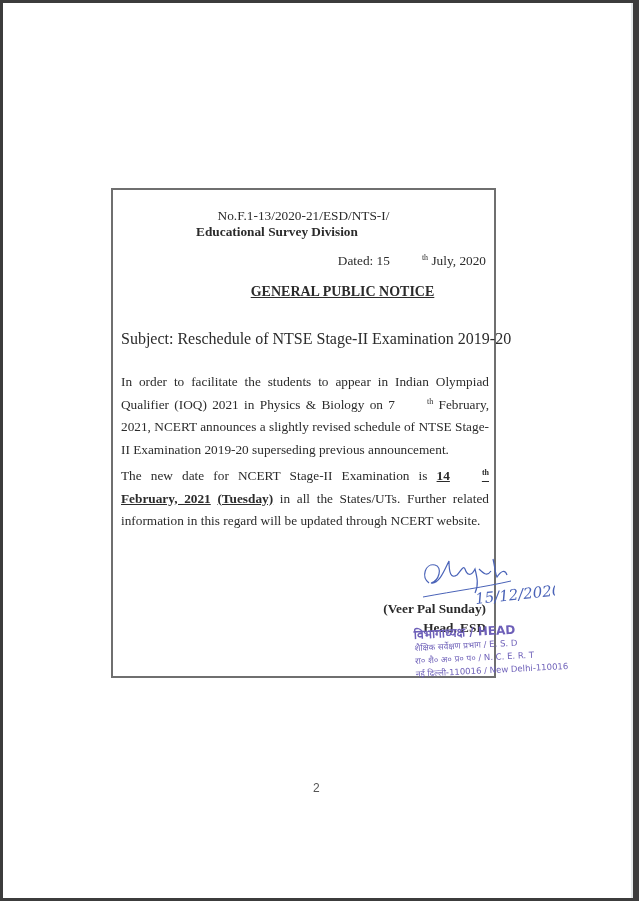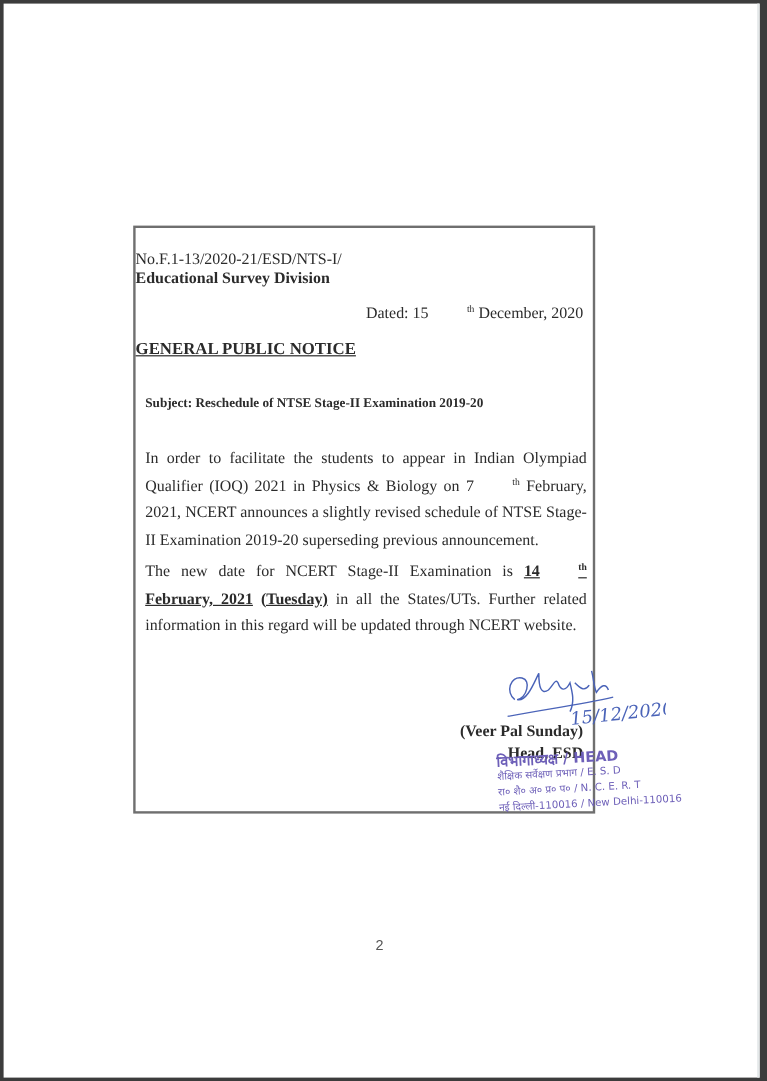--- a/index.html
+++ b/index.html
@@ -13,26 +13,26 @@
   }
   .page::after {
     content: ""; position: absolute; right: 0; top: 0; width: 2px; height: 100%;
     background: #e4e8e9;
   }
   .notice-box {
     position: absolute; left: 108px; top: 185px; width: 385px; height: 490px;
     border: 2px solid #6f6f6f; box-sizing: border-box;
   }
   .t { position: absolute; white-space: nowrap; font-size: 13.3px; }
-  .center { }
+  .center { text-align: center; }
   .ref-no { left: 0; width: 381px; top: 18px; }
   .division { left: 0; width: 328px; top: 34px; font-weight: bold; }
   .dated { right: 8px; top: 63px; }
   .heading { left: 0; width: 459px; top: 94px; font-weight: bold; font-size: 14px; text-decoration: underline; }
-  .subject { left: 8px; top: 140px; font-weight: bold; font-size: 11px; }
+  .subject { left: 8px; top: 140px; font-weight: normal; font-size: 16px; }
   .para { position: absolute; left: 8px; width: 368px; font-size: 13.3px; line-height: 22.5px; text-align: justify; }
   .para1 { top: 181px; }
   .para2 { top: 275px; }
   sup { font-size: 8px; line-height: 0; vertical-align: 5px; margin-left: 32px; }
   .bu { font-weight: bold; text-decoration: underline; }
   .sig-name { right: 8px; top: 411px; font-weight: bold; }
   .sig-title { right: 8px; top: 430px; font-weight: bold; }
   .signature {
     position: absolute; left: 412px; top: 552px; width: 140px; height: 50px;
   }
@@ -48,21 +48,21 @@
     font-family: "Liberation Sans", sans-serif;
   }
 </style>
 </head>
 <body>
 
 <div class="page">
   <div class="notice-box">
     <div class="t center ref-no">No.F.1-13/2020-21/ESD/NTS-I/</div>
     <div class="t center division">Educational Survey Division</div>
-    <div class="t dated"><span>Dated: 15</span><sup>th</sup><span> December, 2020</span></div>
+    <div class="t dated"><span>Dated: 15</span><sup>th</sup><span> July, 2020</span></div>
     <div class="t center heading">GENERAL PUBLIC NOTICE</div>
     <div class="t subject">Subject: Reschedule of NTSE Stage-II Examination 2019-20</div>
 
     <div class="para para1"><span>In order to facilitate the students to appear in Indian Olympiad Qualifier (IOQ) 2021 in Physics &amp; Biology on 7</span><sup>th</sup><span> February, 2021, NCERT announces a slightly revised schedule of NTSE Stage-II Examination 2019-20 superseding previous announcement.</span></div>
 
     <div class="para para2"><span>The new date for NCERT Stage-II Examination is </span><span class="bu"><span>14</span><sup>th</sup><span> February, 2021</span></span> <span class="bu">(Tuesday)</span><span> in all the States/UTs.  Further related information in this regard will be updated through NCERT website.</span></div>
 
     <div class="t sig-name">(Veer Pal Sunday)</div>
     <div class="t sig-title">Head, ESD</div>
   </div>

